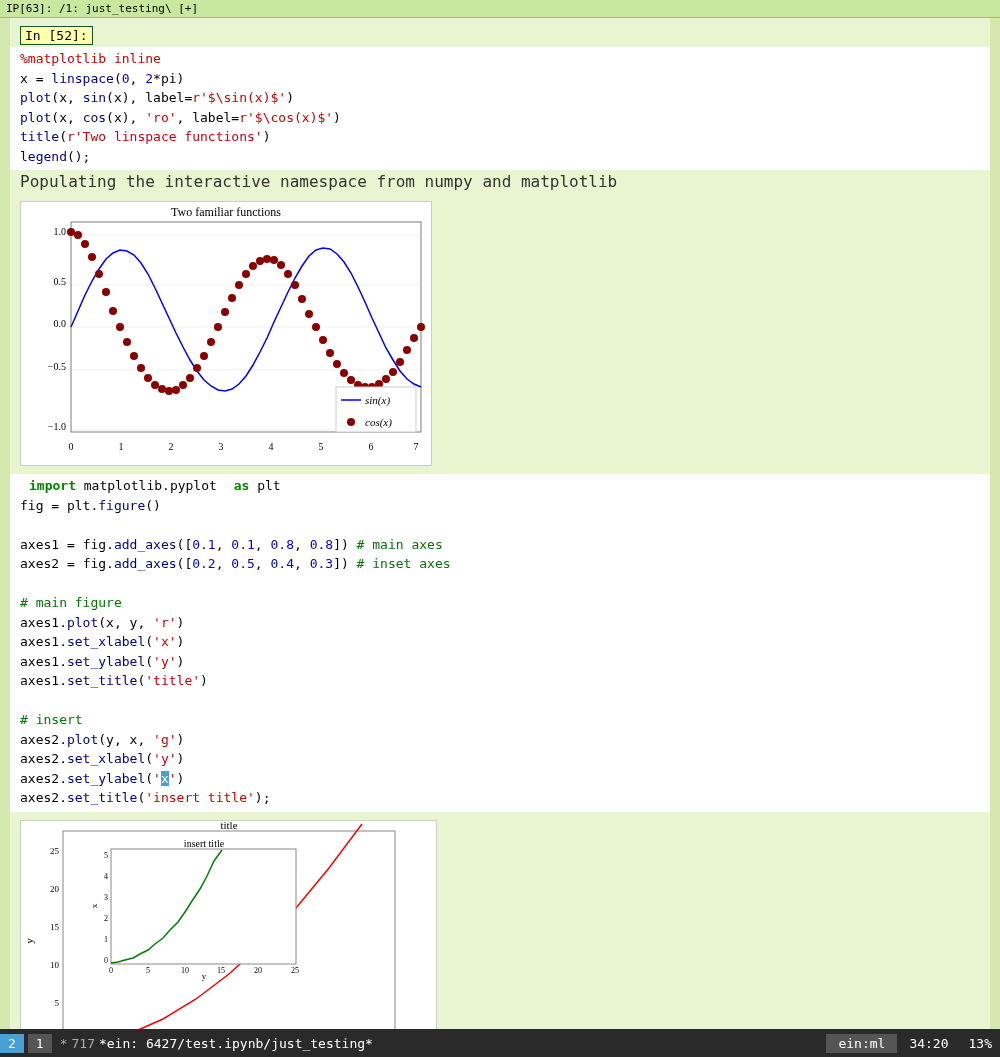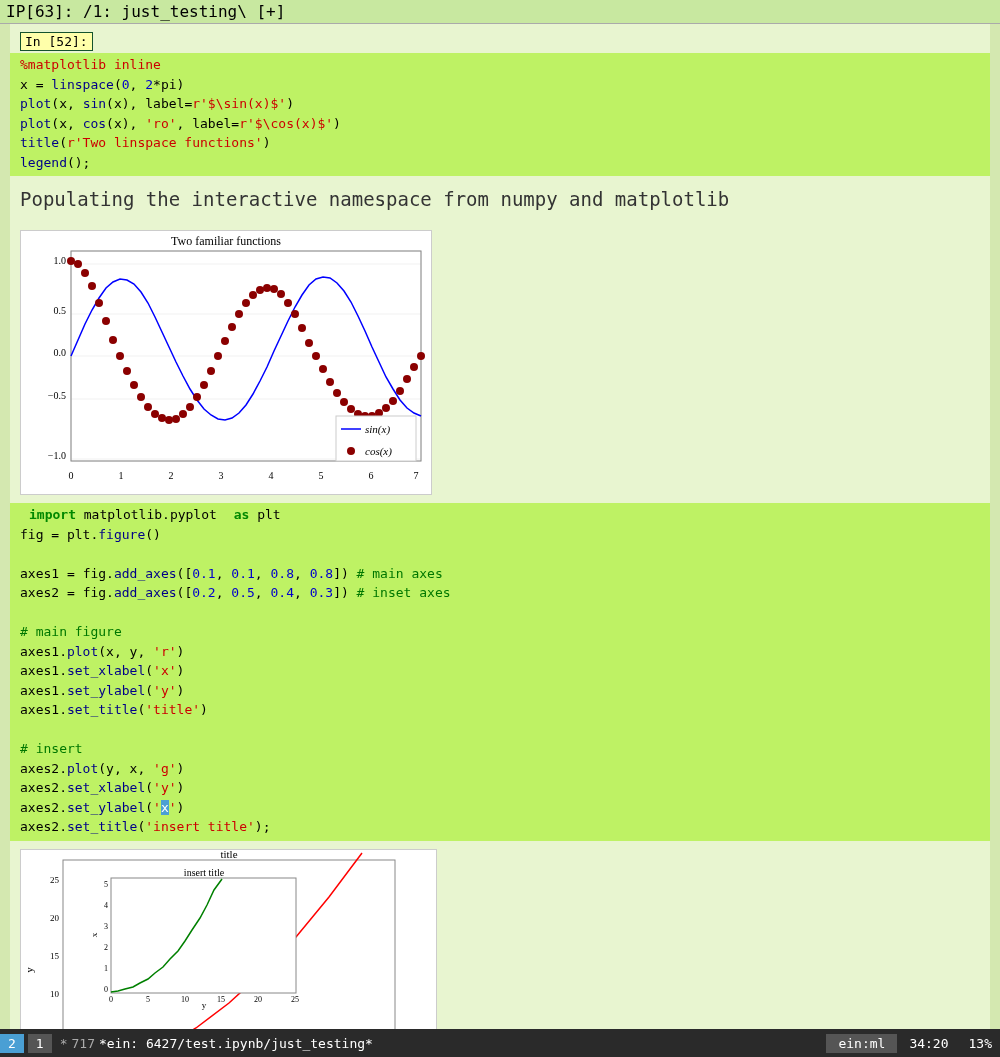--- a/index.html
+++ b/index.html
@@ -11,21 +11,21 @@
       font-size: 13px;
       overflow: hidden;
       position: relative;
     }
 
     
     #title-bar {
       background: #c8e8a0;
       border-bottom: 1px solid #aaa;
       padding: 2px 6px;
-      font-size: 16px;
+      font-size: 11px;
       color: #000;
     }
 
     
     #notebook {
       background: #e8f5d0;
       width: 980px;
       margin: 0 auto;
       padding: 0;
     }
@@ -40,30 +40,30 @@
       display: inline-block;
       background: #ffffaa;
       border: 1px solid #14532d;
       padding: 1px 4px;
       font-size: 13px;
       color: #000;
       margin: 4px 0 2px 0;
     }
 
     .cell-code {
-      background: #bef264;
+      background: #ffffff;
       padding: 2px 10px 4px 10px;
       font-size: 13px;
       line-height: 1.5;
       white-space: pre;
     }
 
     .cell-output {
-      padding: 12px 10px;
-      font-size: 19px;
+      padding: 2px 10px;
+      font-size: 16px;
       color: #333;
       background: #e8f5d0;
     }
 
     
     .kw { color: #008800; font-weight: bold; margin-left: 9px; }  
     .fn { color: #000088; }  
     .str { color: #cc0000; }  
     .cmt { color: #007700; }  
     .num { color: #0000cc; }  

